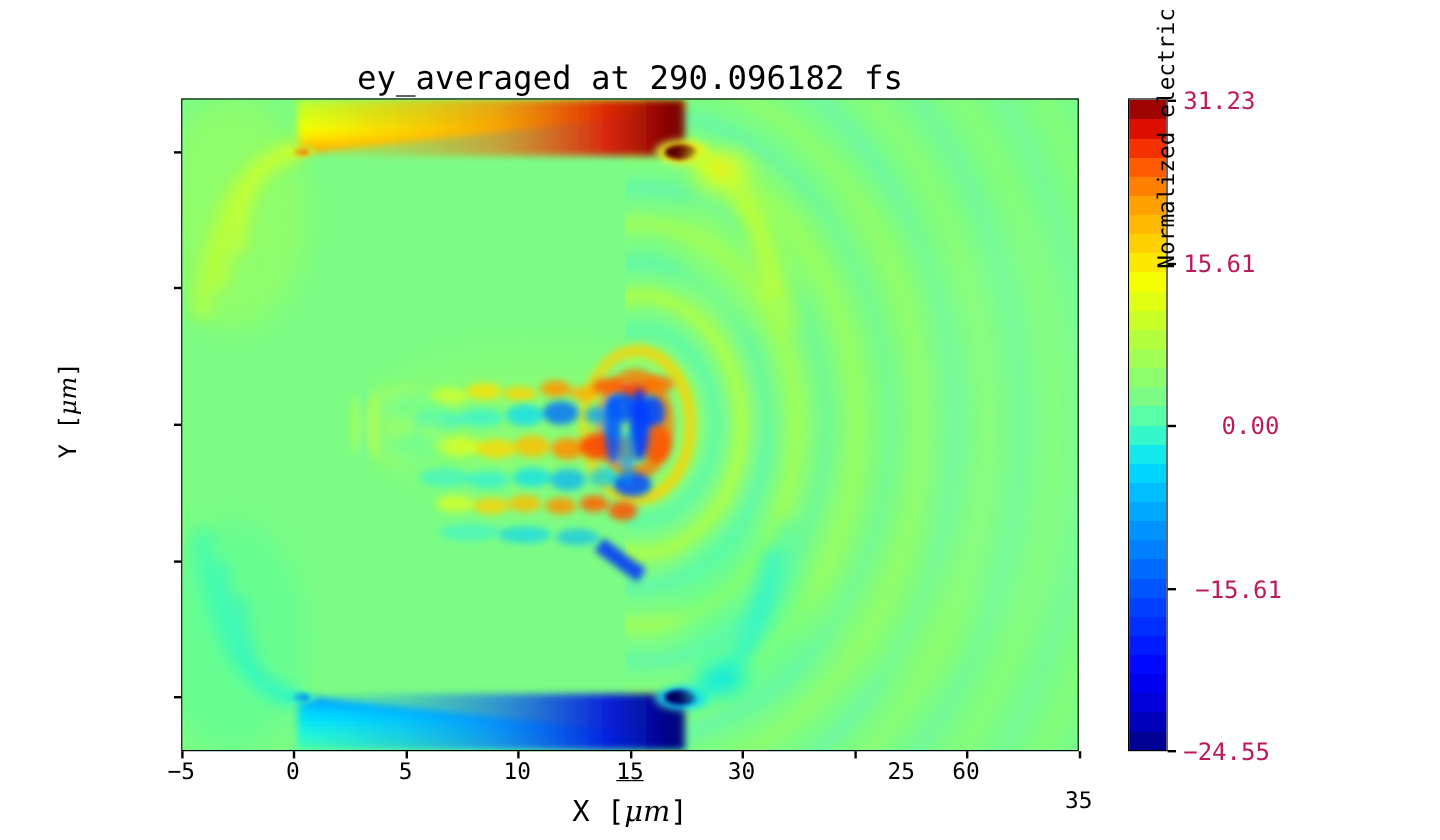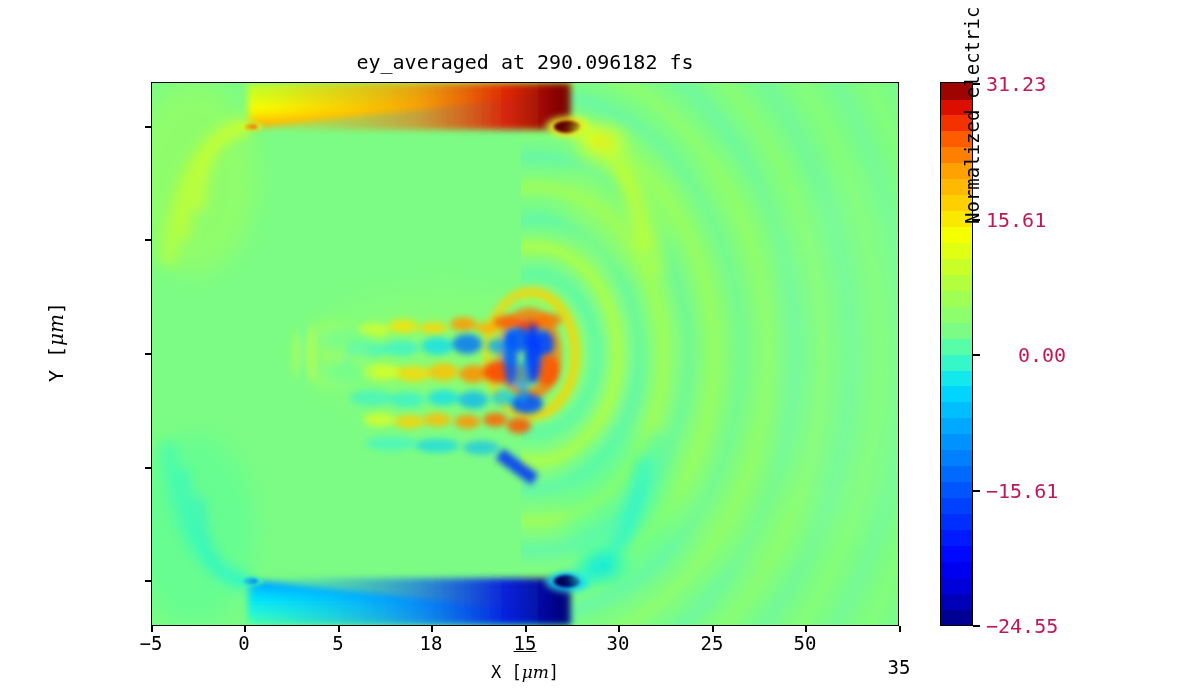--- a/index.html
+++ b/index.html
@@ -1,30 +1,30 @@
 <!DOCTYPE html>
 <html><head>
 <meta charset="utf-8">
 <style>
   html,body{margin:0;padding:0;background:#ffffff;}
   body{width:1200px;height:700px;overflow:hidden;
        font-family:"DejaVu Sans Mono","Liberation Mono",monospace;}
   #fig{position:relative;width:1200px;height:700px;background:#ffffff;}
 
   #title{position:absolute;left:151px;top:50px;width:748px;text-align:center;
-         font-size:20px;color:#000;white-space:nowrap;}
+         font-size:27px;color:#000;white-space:nowrap;}
 
   #plotbox{position:absolute;left:151px;top:82px;width:748px;height:544px;
            border:1.6px solid #000;box-sizing:border-box;overflow:hidden;background:#7cfc84;}
   #plotsvg{position:absolute;left:0;top:0;width:100%;height:100%;display:block;}
   .ytickmark{position:absolute;width:6px;height:1.6px;background:#000;}
   .xtick{position:absolute;top:632px;font-size:19px;color:#000;text-align:center;white-space:nowrap;}
   .xtickmark{position:absolute;width:1.6px;height:6px;background:#000;}
 
-  #xlabel{position:absolute;left:151px;top:662px;width:748px;text-align:center;font-size:17px;color:#000;}
+  #xlabel{position:absolute;left:151px;top:662px;width:748px;text-align:center;font-size:24px;color:#000;}
   #ylabel{position:absolute;left:-44px;top:330px;width:200px;text-align:center;font-size:20px;color:#000;
           transform:rotate(-90deg);transform-origin:center center;}
 
   #cbbox{position:absolute;left:940px;top:82px;width:33px;height:544px;
          border:1.6px solid #000;box-sizing:border-box;overflow:hidden;}
   #cbsvg{position:absolute;left:0;top:0;width:100%;height:100%;display:block;}
   .cbtick{position:absolute;left:986px;font-size:20px;color:#be185d;white-space:nowrap;}
   .cbtickmark{position:absolute;left:973px;width:7px;height:1.6px;background:#000;}
   #cblabel{position:absolute;left:972px;top:330px;width:520px;text-align:center;font-size:19px;color:#000;
            transform:rotate(-90deg);transform-origin:left center;}
@@ -321,29 +321,29 @@
 
   <div class="ytickmark" style="left:145px;top:580px;"></div>
 
   <div class="xtickmark" style="left:151px;top:626px;"></div>
   <div class="xtick" style="left:121px;width:60px;">−5</div>
   <div class="xtickmark" style="left:244px;top:626px;"></div>
   <div class="xtick" style="left:214px;width:60px;">0</div>
   <div class="xtickmark" style="left:338px;top:626px;"></div>
   <div class="xtick" style="left:308px;width:60px;">5</div>
   <div class="xtickmark" style="left:431px;top:626px;"></div>
-  <div class="xtick" style="left:401px;width:60px;">18</div>
+  <div class="xtick" style="left:401px;width:60px;">10</div>
   <div class="xtickmark" style="left:525px;top:626px;"></div>
   <div class="xtick" style="left:495px;width:60px;text-decoration:underline;">15</div>
   <div class="xtickmark" style="left:618px;top:626px;"></div>
   <div class="xtick" style="left:588px;width:60px;">30</div>
   <div class="xtickmark" style="left:712px;top:626px;"></div>
-  <div class="xtick" style="left:682px;width:60px;">25</div>
+  <div class="xtick" style="left:721px;width:60px;">25</div>
   <div class="xtickmark" style="left:805px;top:626px;"></div>
-  <div class="xtick" style="left:775px;width:60px;">50</div>
+  <div class="xtick" style="left:775px;width:60px;">60</div>
   <div class="xtickmark" style="left:899px;top:626px;"></div>
   <div class="xtick" style="left:869px;width:60px;margin-top:24px;">35</div>
 
   <div id="xlabel"><span>X [</span><span class="it">μm</span><span>]</span></div>
 
   <div id="ylabel"><span>Y [</span><span class="it">μm</span><span>]</span></div>
 
   <div id="cbbox">
     <svg id="cbsvg" viewBox="0 0 33 544" preserveAspectRatio="none">
       <defs>
@@ -407,19 +407,19 @@
     </svg>
   </div>
 
   <div class="cbtickmark" style="top:83px;"></div>
   <div class="cbtick" style="top:72px;">31.23</div>
   <div class="cbtickmark" style="top:219px;"></div>
   <div class="cbtick" style="top:208px;text-align:center;">15.61</div>
   <div class="cbtickmark" style="top:354px;"></div>
   <div class="cbtick" style="top:343px;margin-left:32px;">0.00</div>
   <div class="cbtickmark" style="top:490px;"></div>
-  <div class="cbtick" style="top:479px;">−15.61</div>
+  <div class="cbtick" style="top:479px;margin-left:10px;">−15.61</div>
   <div class="cbtickmark" style="top:625px;"></div>
   <div class="cbtick" style="top:614px;">−24.55</div>
 
   <div id="cblabel">Normalized electric field</div>
 
 </div>
 
 </body></html>

